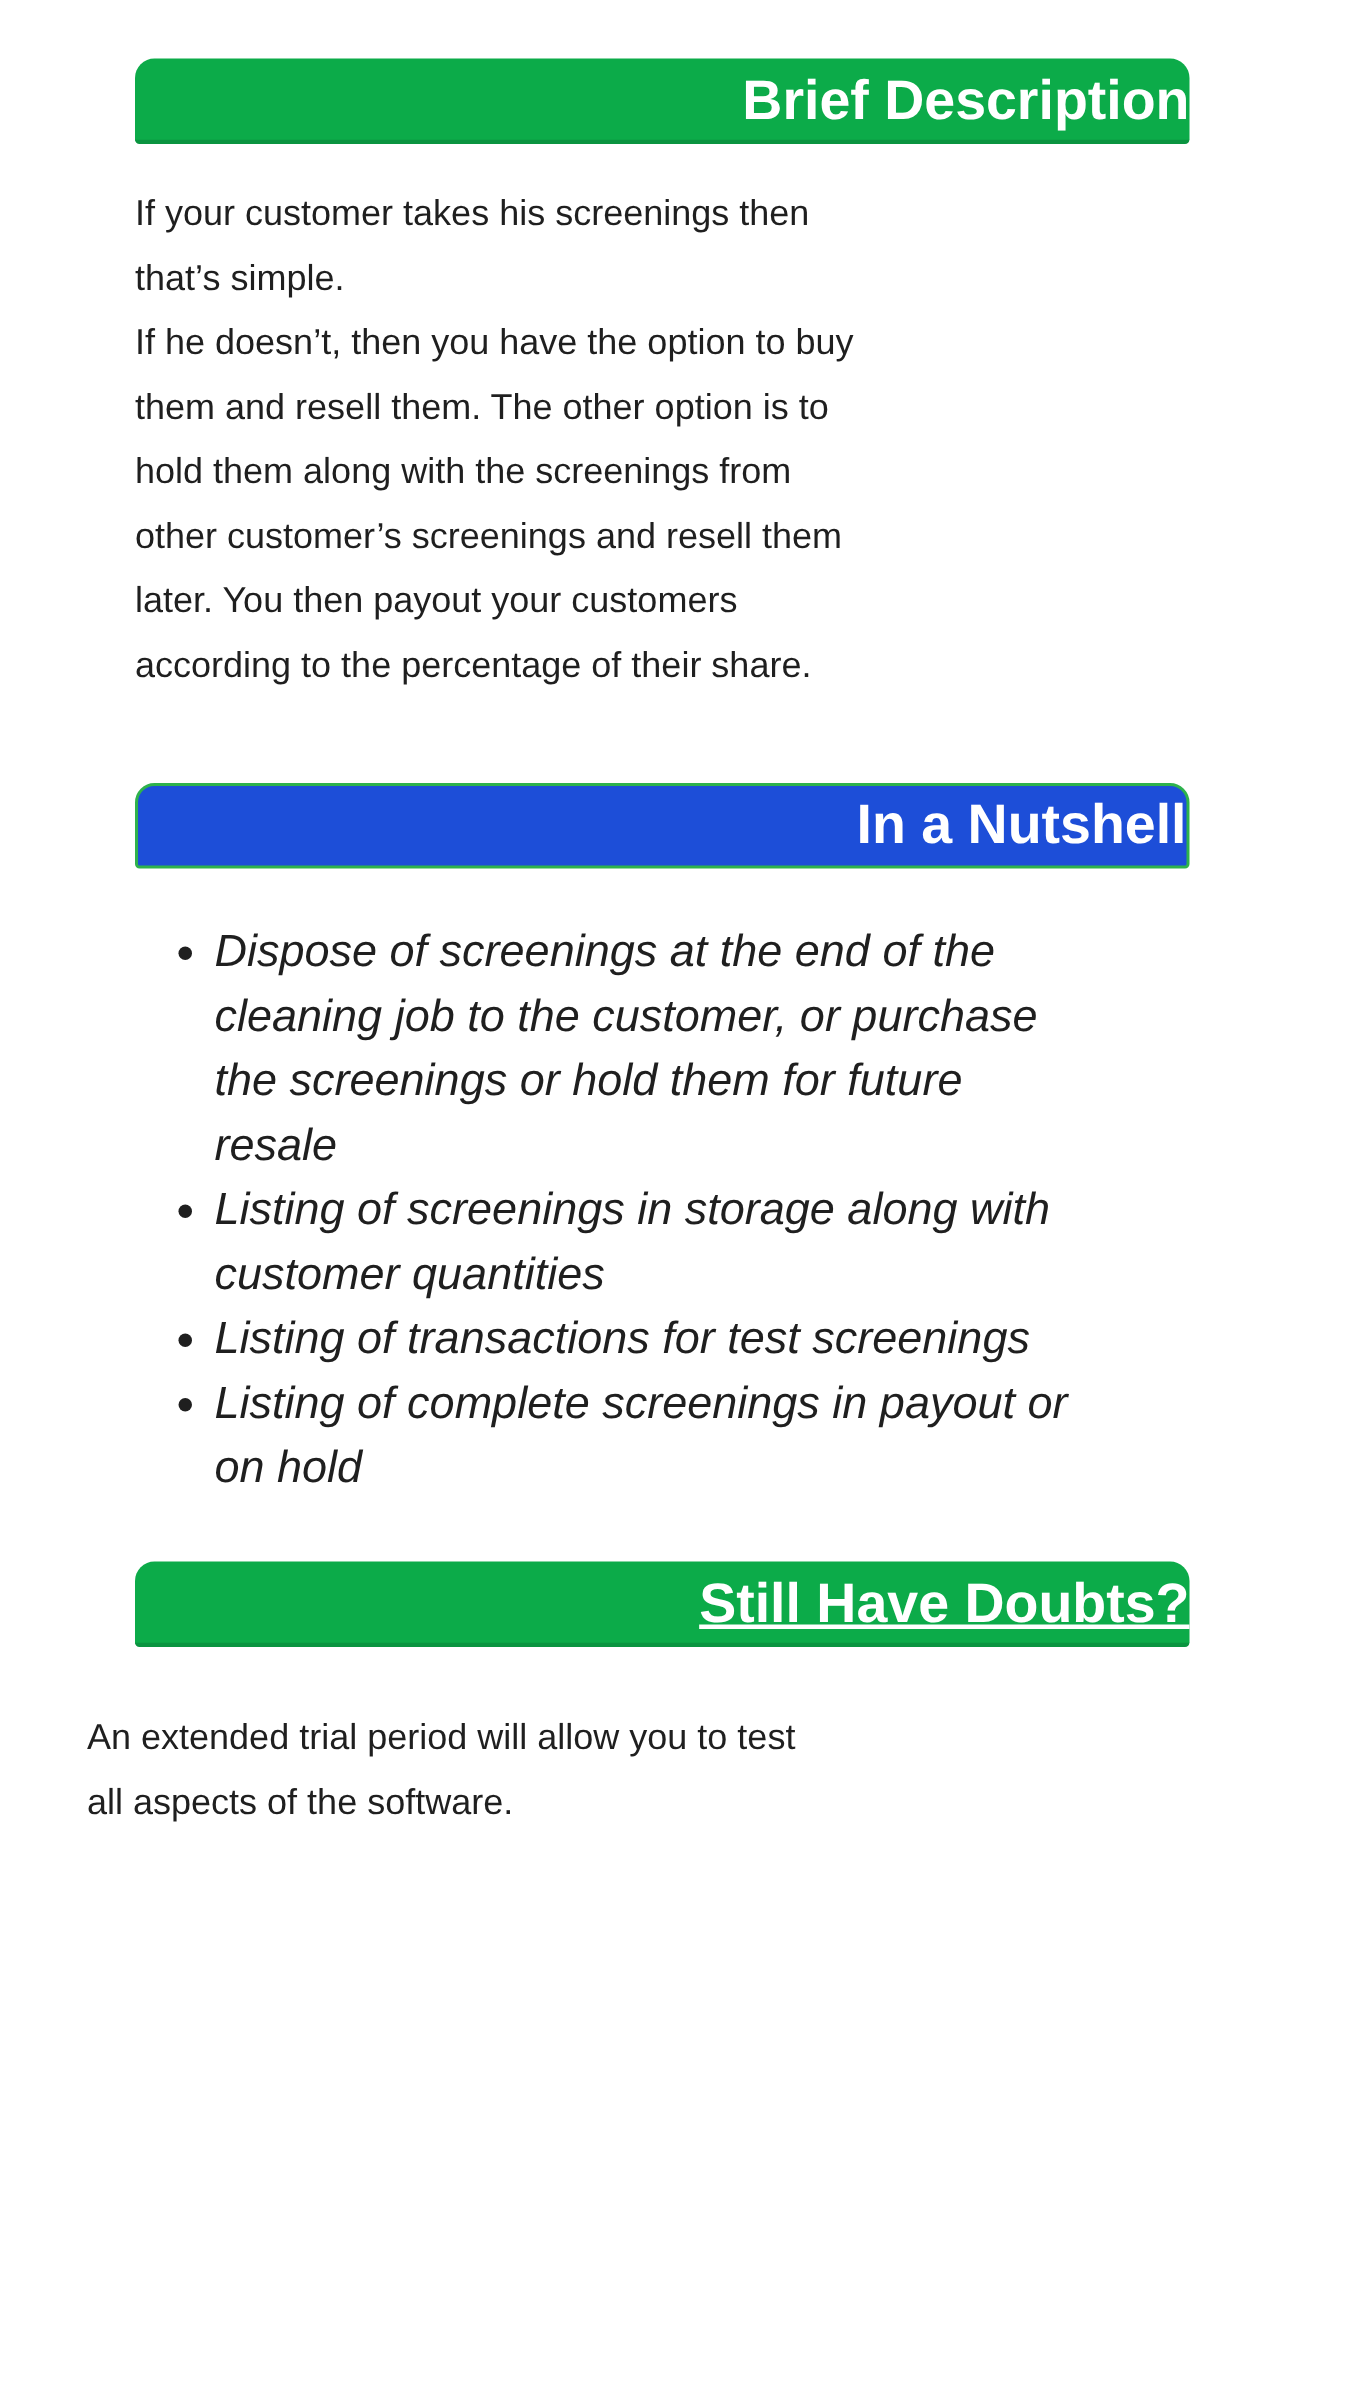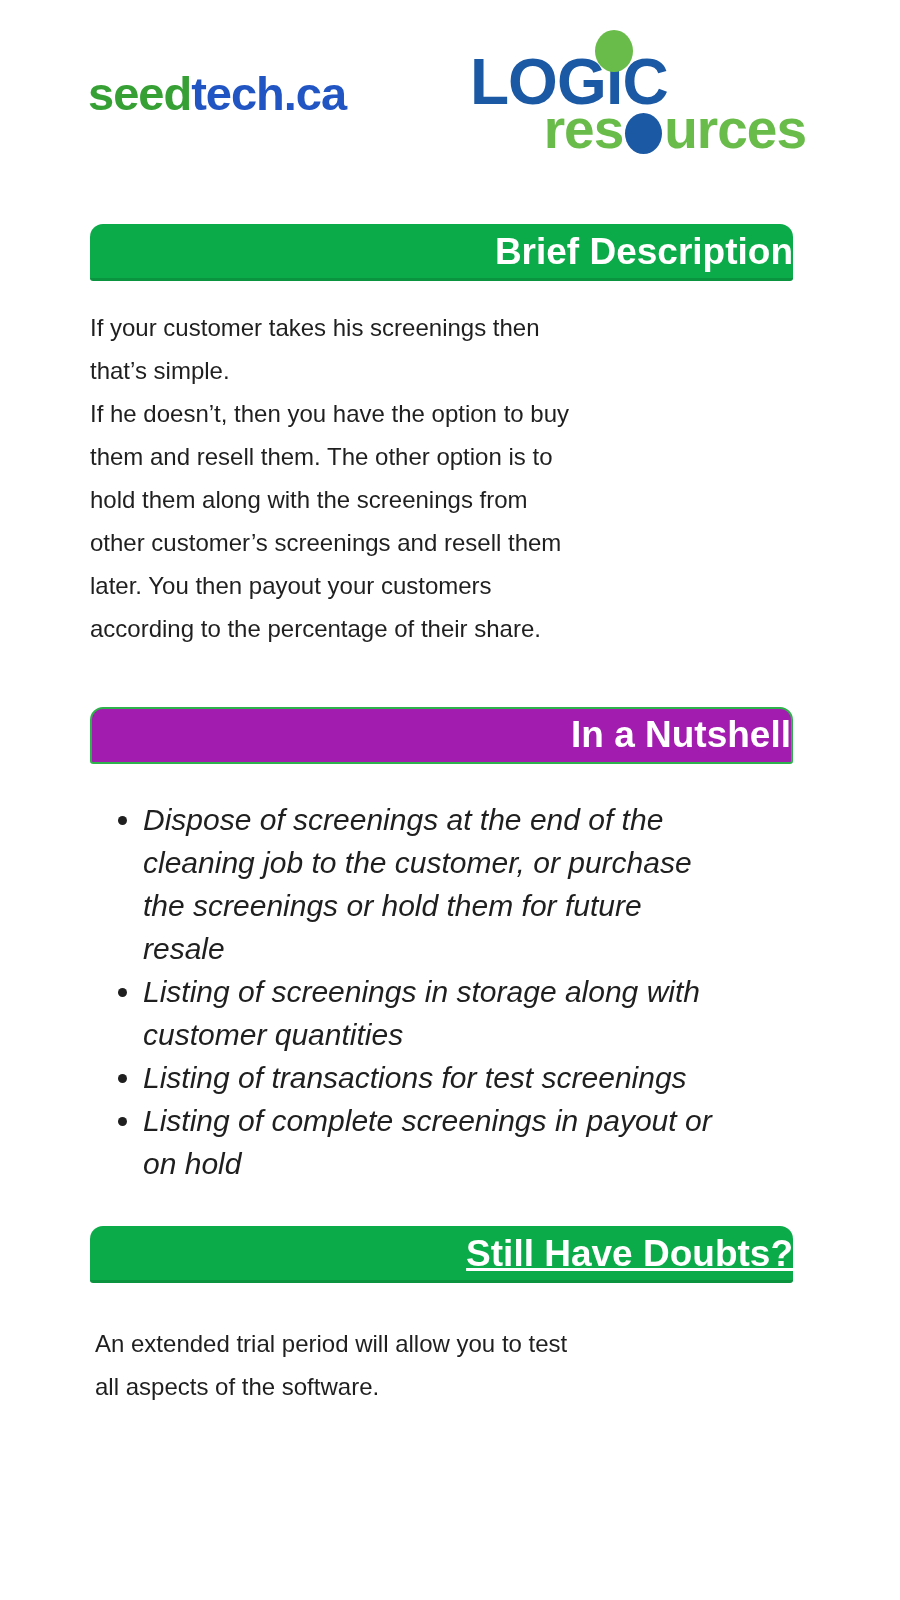--- a/index.html
+++ b/index.html
@@ -48,58 +48,44 @@
 
   
   .banner {
     width: 703px; margin-left: 90px; height: 57px;
     box-sizing: border-box;
     border-radius: 13px 13px 3px 3px;
     color: #ffffff; font-weight: bold; font-size: 37px;
     text-align: right; line-height: 55px;
   }
   .banner-green { background: #0cab49; border-bottom: 3px solid #0a9440; }
-  .banner-blue  { background: #a21caf; border: 2px solid #2eb24c; line-height: 52px; }
+  .banner-blue  { background: #1d4ed8; border: 2px solid #2eb24c; line-height: 52px; }
   .banner-brief    { margin-top: 39px; }
   .banner-nutshell { margin-top: 57px; }
   .banner-doubts   { margin-top: 41px; text-decoration: underline; }
 
   
   .para {
     font-size: 24px; line-height: 43px;
     white-space: pre-line;
   }
   .para-brief  { margin: 25px 88px 0 90px; }
-  .para-doubts { margin: 39px 88px 0 95px; }
+  .para-doubts { margin: 39px 88px 0 58px; }
 
   ul.bullets {
     margin: 34px 90px 0 90px; padding-left: 53px;
     font-size: 30px; line-height: 43px;
   }
   ul.bullets li { white-space: pre-line; font-style: italic; }
 </style>
 </head>
 <body>
 
 <div class="page">
 
-  <div class="header">
-    <div class="seedtech">
-      <span class="seed">seed</span><span class="tech">tech.ca</span>
-    </div>
-
-    <div class="logic">
-      <div class="logic-top">
-        <span>LOG</span><span class="istack"><span class="idot"></span><span>ı</span></span><span>C</span>
-      </div>
-      <div class="logic-bottom">
-        <span>res</span><span class="odot"></span><span>urces</span>
-      </div>
-    </div>
-  </div>
 
   <div class="banner banner-green banner-brief">Brief Description</div>
 
   <div class="para para-brief">If your customer takes his screenings then
 that’s simple.
 If he doesn’t, then you have the option to buy
 them and resell them. The other option is to
 hold them along with the screenings from
 other customer’s screenings and resell them
 later. You then payout your customers

